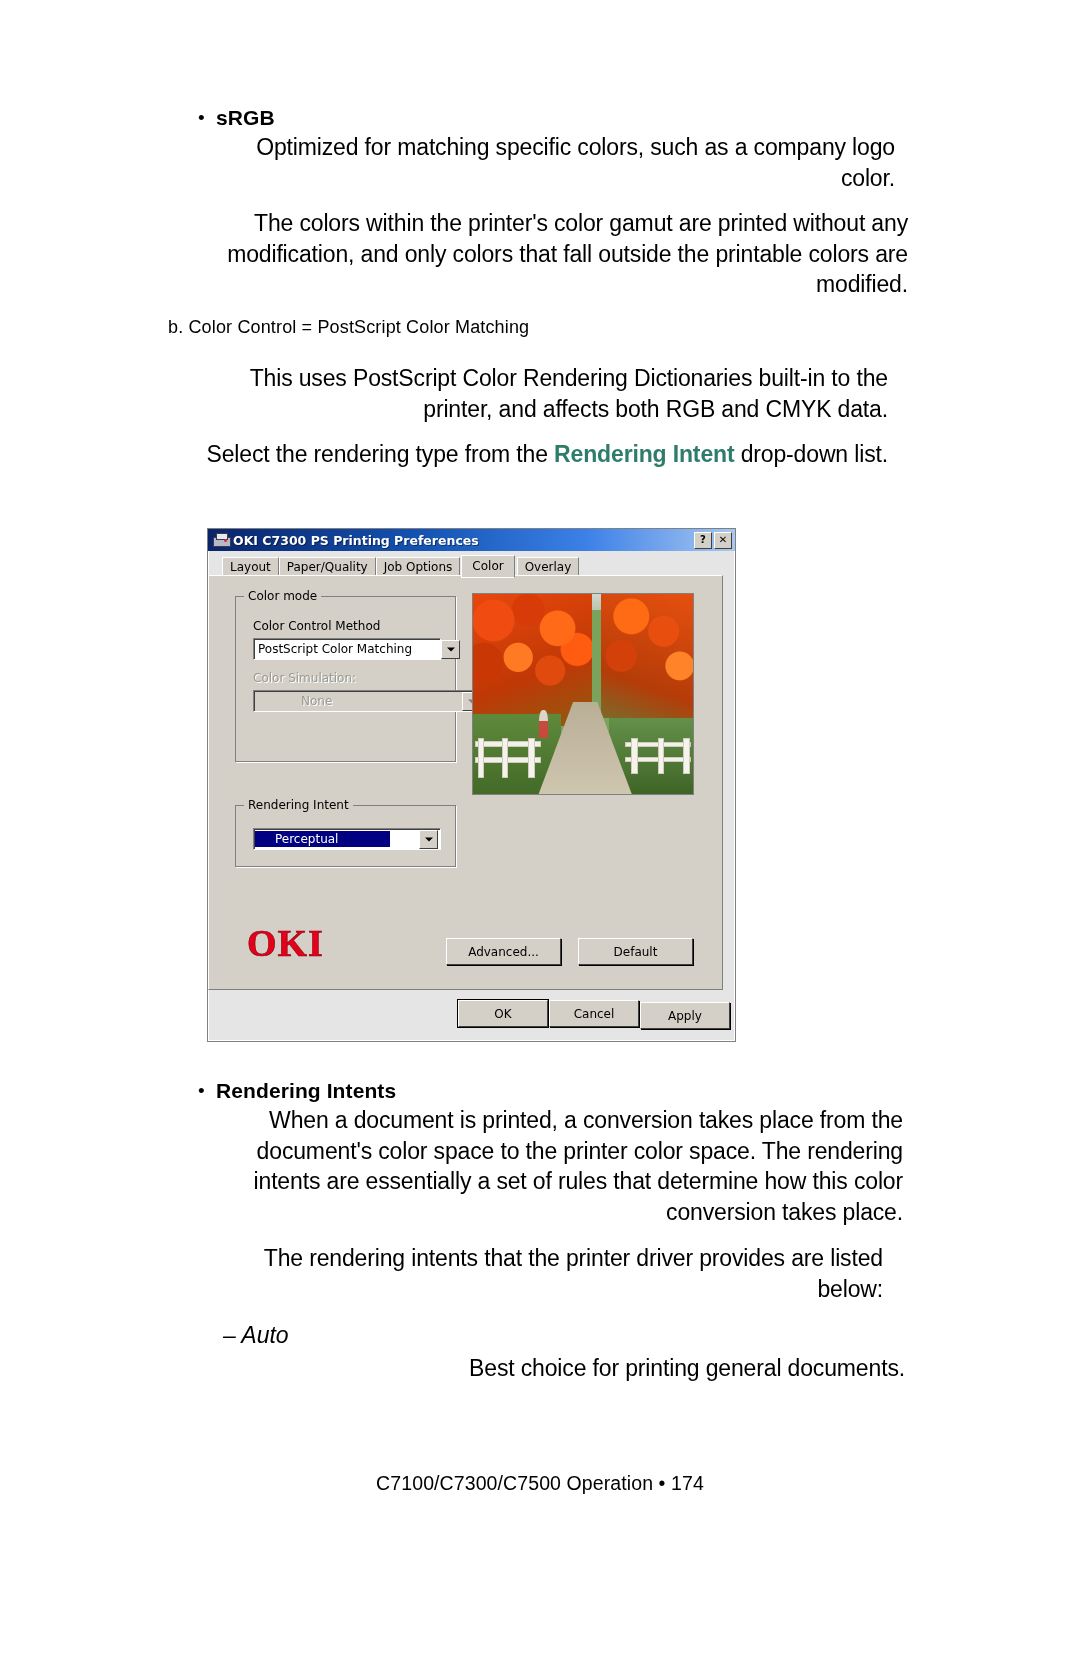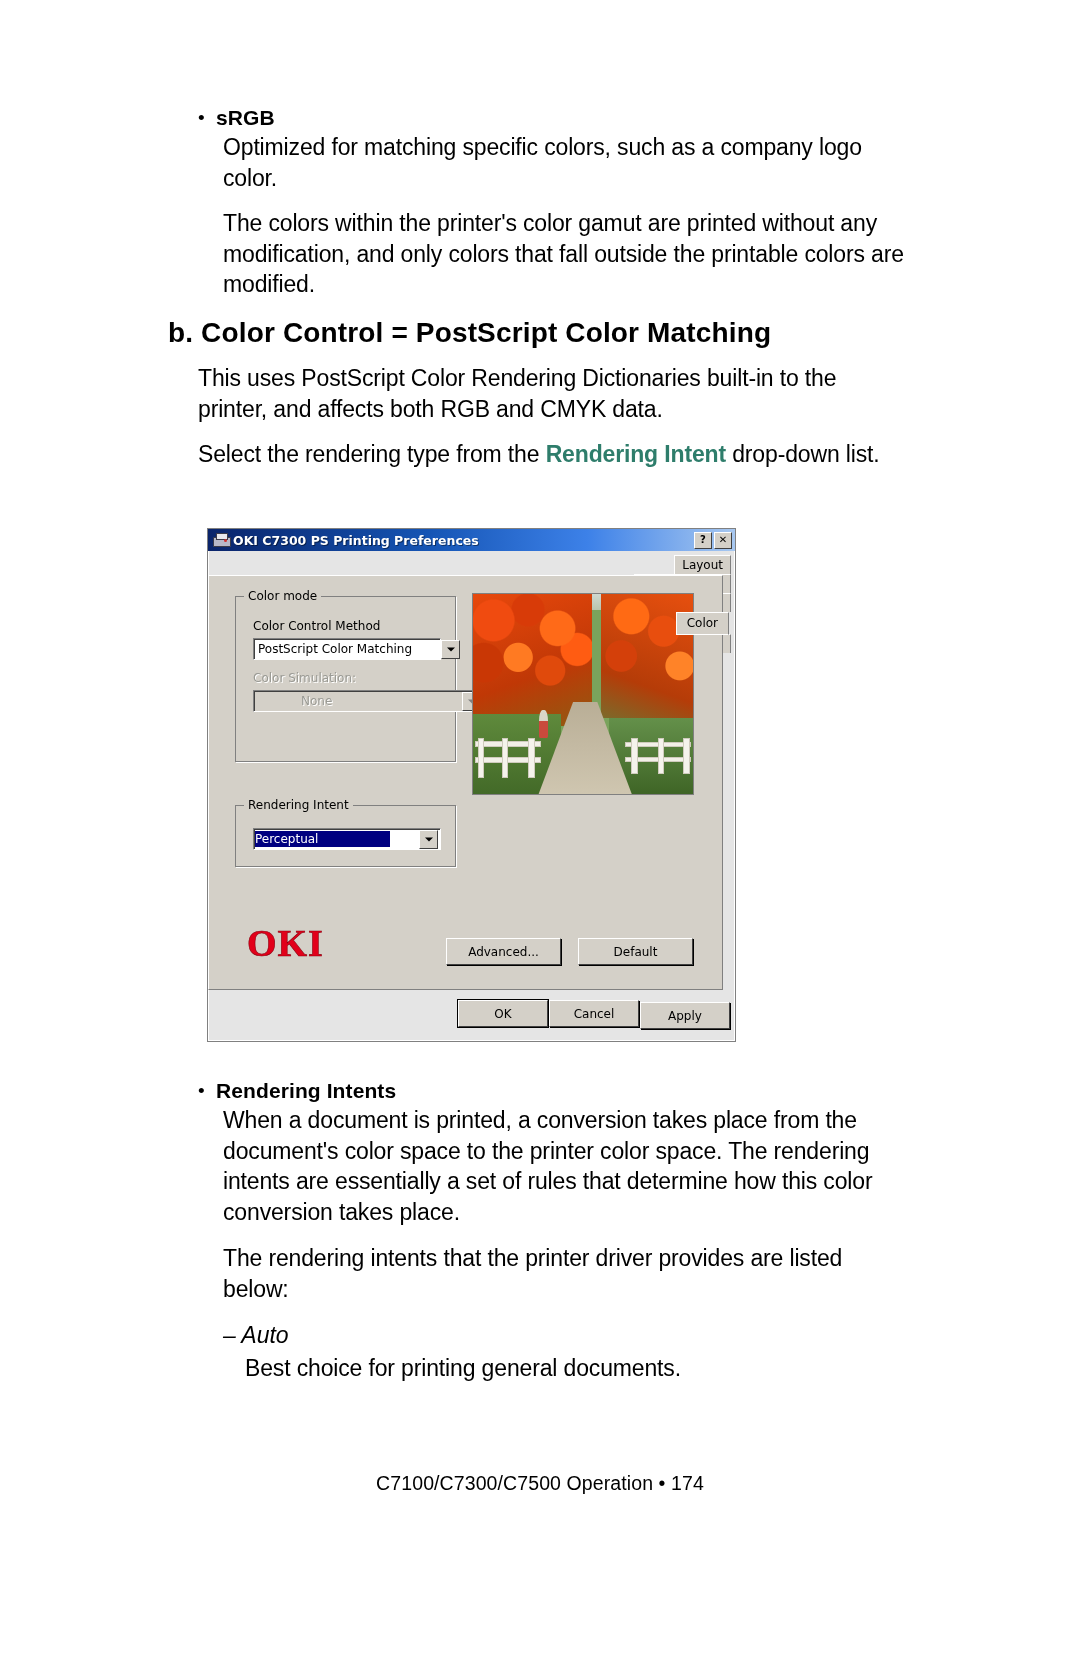--- a/index.html
+++ b/index.html
@@ -36,26 +36,27 @@
     line-height:30px;
     letter-spacing:.1px;
   }
 
   .para{
     position:absolute;
     font-size:23px;
     line-height:30.5px;
     letter-spacing:-.15px;
     color:#000;
+    text-align:right;
   }
 
   .heading-b{
     position:absolute;
-    font-size:28px;
-    font-weight:bold;
+    font-size:18px;
+    font-weight:normal;
     letter-spacing:.15px;
   }
 
   .teal{color:#2e7d6b;font-weight:bold;}
 
   .dash-item{
     position:absolute;
     font-size:23px;
     font-style:italic;
     line-height:30px;
@@ -110,22 +111,22 @@
     position:absolute;right:3px;top:3px;display:flex;gap:2px;
   }
   .tbtn{
     width:16px;height:15px;background:#d4d0c8;
     border:1px solid #fff;border-right-color:#404040;border-bottom-color:#404040;
     font-size:10px;line-height:13px;text-align:center;font-weight:bold;
     color:#000;font-family:"DejaVu Sans",sans-serif;
   }
 
   .tabstrip{
-    position:absolute;left:8px;top:26px;width:515px;height:22px;
-    display:flex;align-items:flex-end;flex-direction:column;
+    position:absolute;left:14px;top:26px;width:515px;height:22px;
+    display:flex;align-items:center;
   }
   .tab{
     height:18px;
     padding:0 7px;
     font-size:12px;
     line-height:18px;
     background:#d4d0c8;
     border:1px solid #fff;
     border-right-color:#808080;
     border-bottom:none;
@@ -180,21 +181,21 @@
     border-right-color:#fff;border-bottom-color:#fff;
     box-shadow:1px 1px 0 #404040 inset;
     display:flex;align-items:center;gap:29px;
   }
   .combo.disabled{background:#d4d0c8;padding-left:43px;}
   .combo-text{
     flex:1;padding-left:4px;font-size:12px;white-space:nowrap;
     font-family:"DejaVu Sans",sans-serif;
   }
   .combo.disabled .combo-text{color:#9a9a94;text-shadow:1px 1px 0 #ffffff;}
-  .combo.selected .combo-text{background:#000080;color:#fff;padding:1px 0;margin-left:1px;}
+  .combo.selected .combo-text{background:#000080;color:#fff;padding:1px 20px;margin-left:1px;}
   .combo-arrow{
     width:17px;height:17px;margin-right:2px;
     background:#d4d0c8;
     border:1px solid #fff;border-right-color:#404040;border-bottom-color:#404040;
     position:relative;flex:0 0 17px;
   }
   .combo-arrow::after{
     content:"";position:absolute;left:50%;top:50%;
     transform:translate(-50%,-40%);
     border-left:4px solid transparent;border-right:4px solid transparent;

